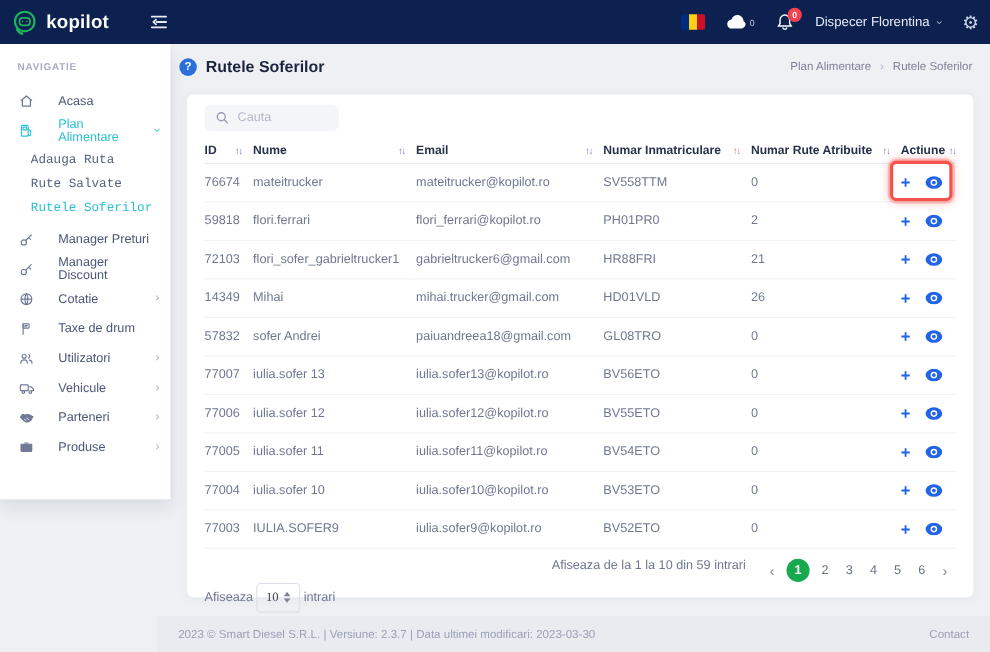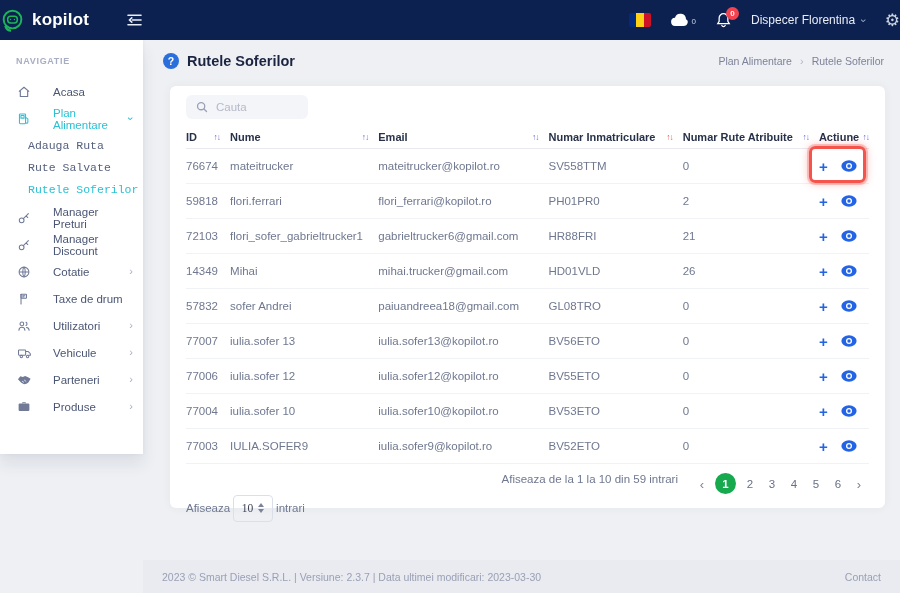--- a/index.html
+++ b/index.html
@@ -1,41 +1,41 @@
 <!DOCTYPE html>
 <html><head>
 <meta charset="utf-8">
 <style>
   html,body{margin:0;padding:0;}
   body{width:900px;height:593px;position:relative;overflow:hidden;background:#eef0f3;
        font-family:"Liberation Sans","DejaVu Sans",sans-serif;-webkit-font-smoothing:antialiased;}
 
   
   .topbar{position:absolute;top:0;left:0;right:0;height:40px;background:#0c2150;
-          display:flex;align-items:center;padding:0 0;box-sizing:border-box;z-index:20;}
+          display:flex;align-items:center;padding:0 10px;box-sizing:border-box;z-index:20;}
   .brand{display:flex;align-items:center;gap:7px;width:120px;}
   .brand-text{color:#fff;font-size:17px;font-weight:bold;letter-spacing:.2px;}
   .toggle{margin-left:6px;cursor:pointer;display:flex;align-items:center;}
   .tb-right{margin-left:auto;display:flex;align-items:center;gap:19px;}
   .flag{width:22px;height:14px;border-radius:2px;
         background:linear-gradient(90deg,#002b7f 0 33.3%,#fcd116 33.3% 66.6%,#ce1126 66.6% 100%);}
   .chat-wrap{display:flex;align-items:flex-end;gap:3px;cursor:pointer;}
   .chat-count{color:#cdd3e2;font-size:8px;line-height:10px;}
   .bell-wrap{position:relative;cursor:pointer;display:flex;}
   .badge{position:absolute;top:-5px;right:-7px;min-width:13px;height:13px;border-radius:7px;
          background:#f5424e;color:#fff;font-size:8px;font-weight:bold;display:flex;
          align-items:center;justify-content:center;}
   .user{display:flex;align-items:center;gap:7px;color:#e8ecf5;font-size:12px;cursor:pointer;}
   .chev-w{display:inline-block;transform:rotate(90deg);color:#9aa6c6;font-size:11px;line-height:1;}
   .chev-w::before{content:"\203A";}
   .gear{color:#cdd3e2;font-size:17px;line-height:1;cursor:pointer;}
   .gear::before{content:"\2699";}
 
   
-  .sidebar{position:absolute;top:40px;left:0;width:143px;background:#fff;
+  .sidebar{position:absolute;top:40px;left:0;width:155px;background:#fff;
            padding:12px 0 34px;box-sizing:border-box;
            box-shadow:0 10px 14px rgba(56,71,109,.10),0 0 4px rgba(56,71,109,.06);z-index:10;}
   .nav-label{font-size:9px;font-weight:bold;color:#a8adc3;letter-spacing:.7px;padding:4px 16px 12px;}
   .nav-item{display:flex;align-items:center;gap:21px;height:27px;padding:0 10px 0 16px;
             color:#4b5675;font-size:11.5px;cursor:pointer;}
   .nav-item .nicon{width:16px;display:flex;justify-content:center;color:#707a97;flex:none;}
   .nav-item.active{color:#2bc0d4;}
   .nav-item.active .nicon{color:#2bc0d4;}
   .chev-r{margin-left:auto;color:#a8adc3;font-size:11px;line-height:1;}
   .chev-r::before{content:"\203A";}
@@ -468,20 +468,39 @@
                   </svg>
                 </span>
               </span>
             </td>
           </tr>
           <tr>
             <td>77006</td>
             <td>iulia.sofer 12</td>
             <td>iulia.sofer12@kopilot.ro</td>
             <td>BV55ETO</td>
+            <td>0</td>
+            <td class="act">
+              <span class="act-inner">
+                <span class="plus">+</span>
+                <span class="eye">
+                  <svg width="16" height="12" viewBox="0 0 16 12">
+                    <ellipse cx="8" cy="6" rx="7.6" ry="5.7" fill="currentColor"></ellipse>
+                    <circle cx="8" cy="6" r="3" fill="#fff"></circle>
+                    <circle cx="8" cy="6" r="1.7" fill="currentColor"></circle>
+                  </svg>
+                </span>
+              </span>
+            </td>
+          </tr>
+          <tr>
+            <td>77005</td>
+            <td>iulia.sofer 11</td>
+            <td>iulia.sofer11@kopilot.ro</td>
+            <td>BV54ETO</td>
             <td>0</td>
             <td class="act">
               <span class="act-inner">
                 <span class="plus">+</span>
                 <span class="eye">
                   <svg width="16" height="12" viewBox="0 0 16 12">
                     <ellipse cx="8" cy="6" rx="7.6" ry="5.7" fill="currentColor"></ellipse>
                     <circle cx="8" cy="6" r="3" fill="#fff"></circle>
                     <circle cx="8" cy="6" r="1.7" fill="currentColor"></circle>
                   </svg>

